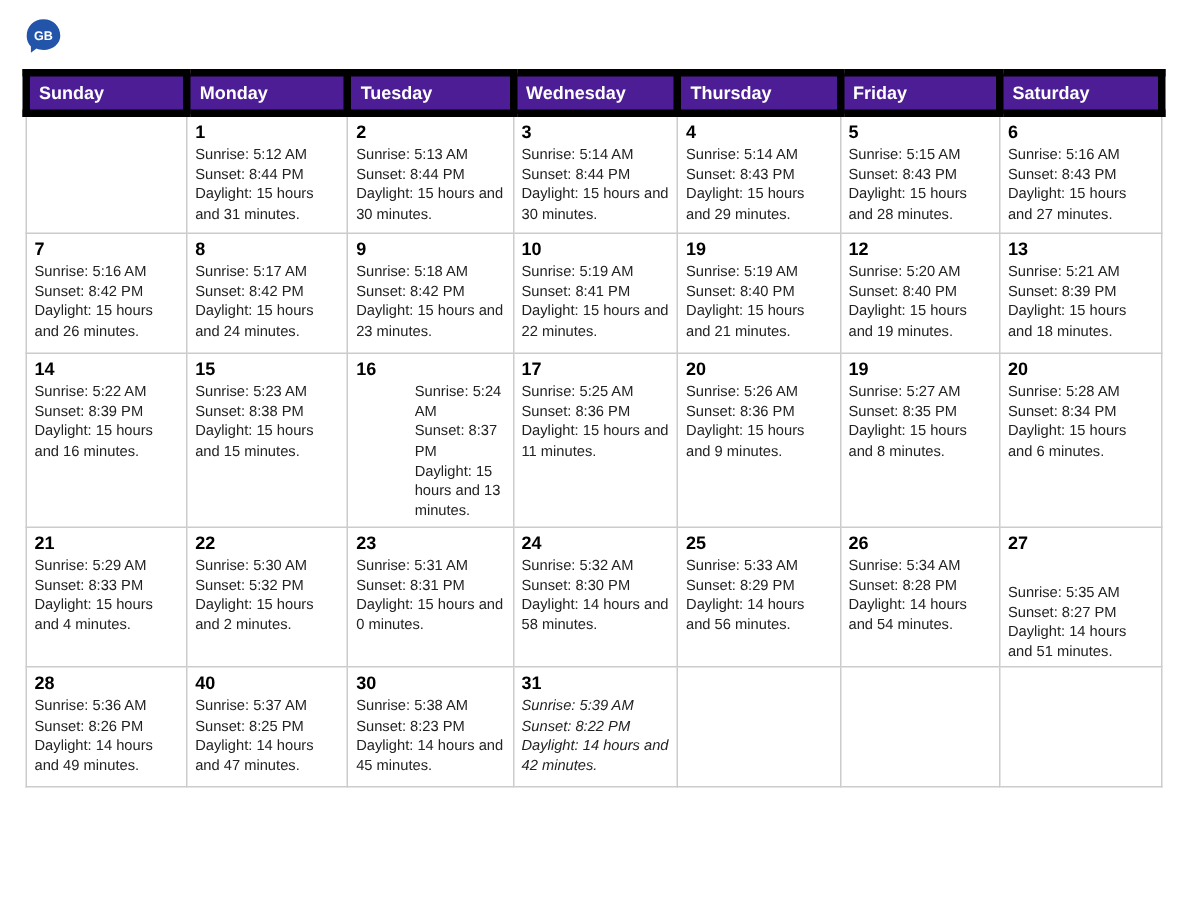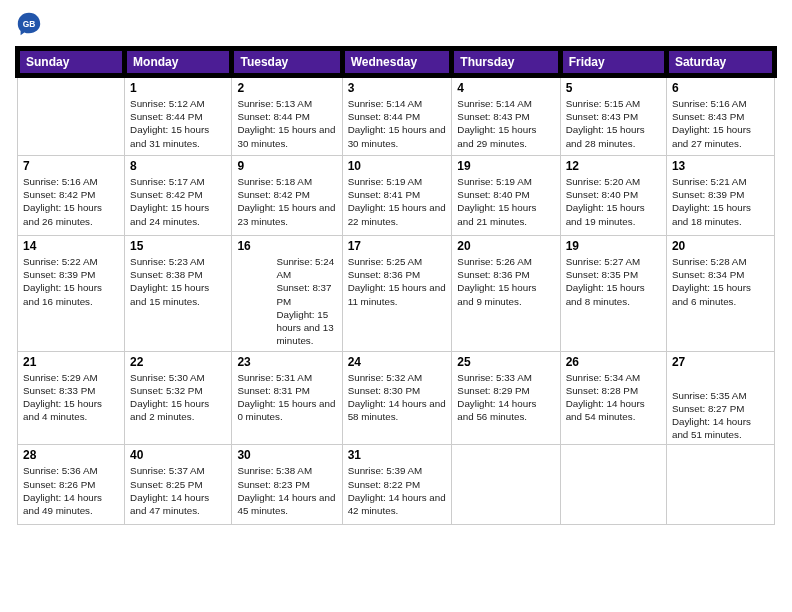--- a/index.html
+++ b/index.html
@@ -320,21 +320,21 @@
 Daylight: 14 hours and 47 minutes.</div>
           </td>
           <td>
             <span class="day-number">30</span>
             <div class="day-info" style="white-space: pre-line;">Sunrise: 5:38 AM
 Sunset: 8:23 PM
 Daylight: 14 hours and 45 minutes.</div>
           </td>
           <td>
             <span class="day-number">31</span>
-            <div class="day-info" style="white-space: pre-line;">Sunrise: 5:39 AM
+            <div class="day-info" style="white-space: pre-line; font-style: italic;">Sunrise: 5:39 AM
 Sunset: 8:22 PM
 Daylight: 14 hours and 42 minutes.</div>
           </td>
           <td class="empty-cell"></td>
           <td class="empty-cell"></td>
           <td class="empty-cell"></td>
         </tr>
       </tbody>
   </table>
 </div>

